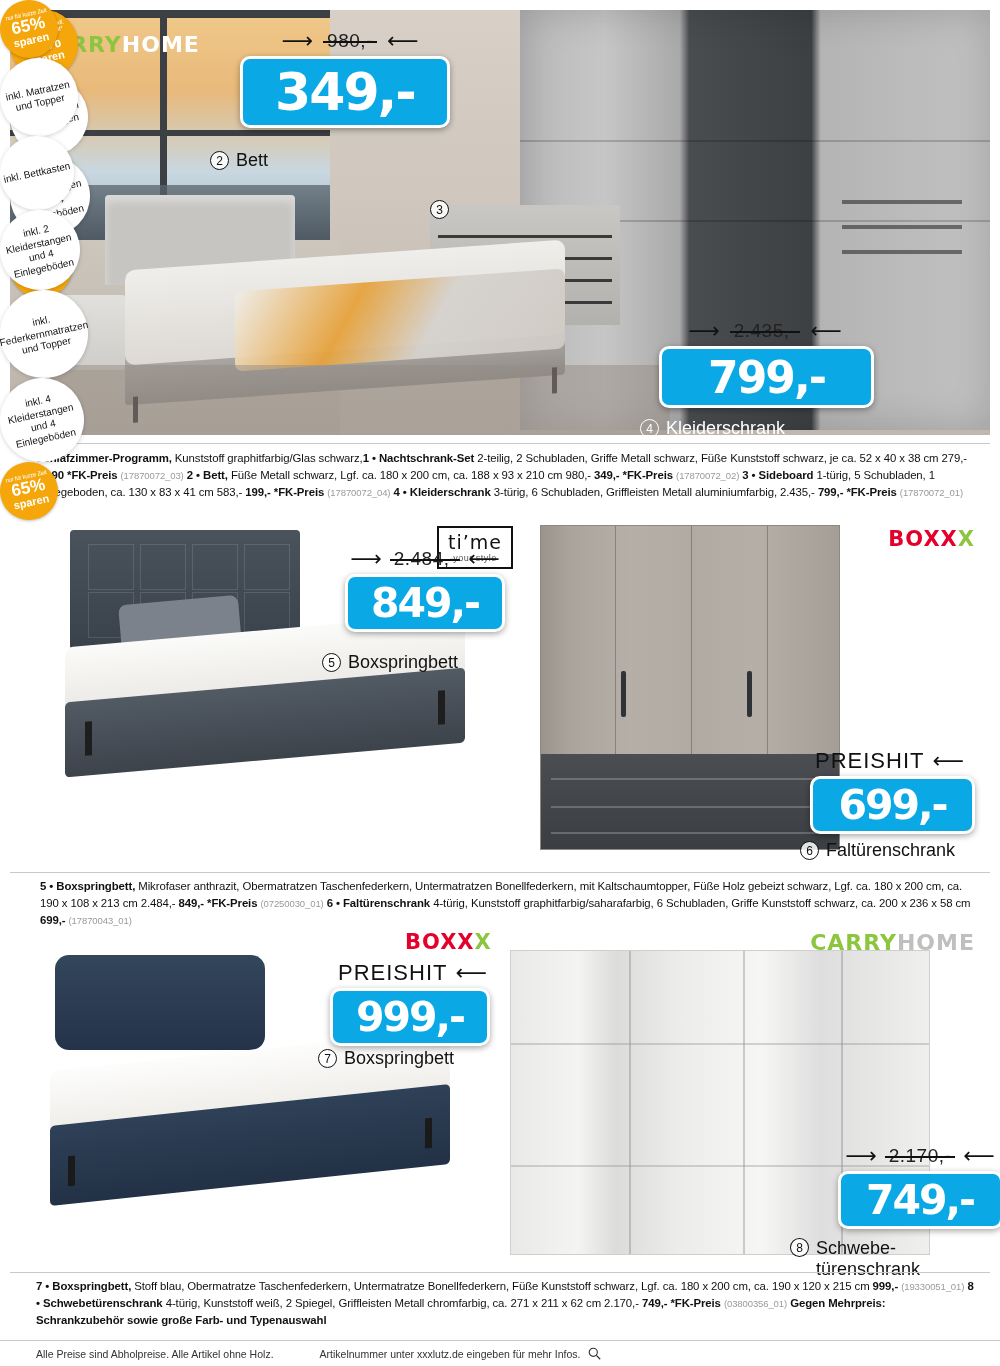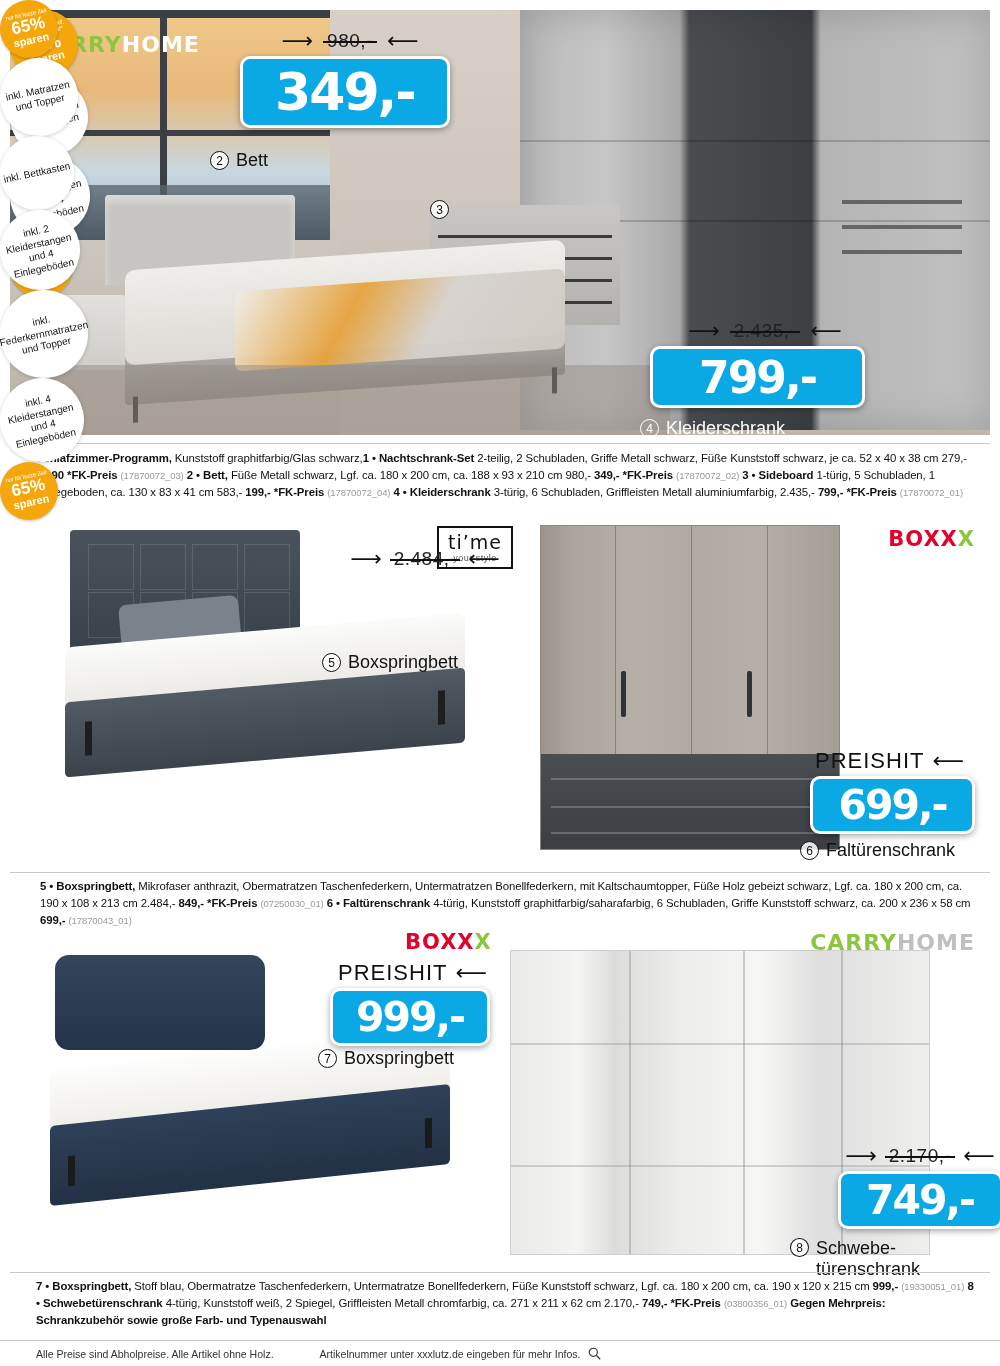--- a/index.html
+++ b/index.html
@@ -279,21 +279,21 @@
     <div class="abs numcircle" style="left:40px; top:345px;">1</div>
 
     <div class="sticker" style="left:780px; top:95px; width:80px; height:80px;">inkl. 2 Kleiderstangen und 4 Einlegeböden</div>
 
     <div class="abs" style="left:640px; top:310px; width:230px;">
       <div style="display:flex;align-items:center;justify-content:center;gap:14px;">
         <span class="arrow-r">⟶</span>
         <span class="strike-old">2.435,-</span>
         <span class="arrow-l">⟵</span>
       </div>
-      <div class="price-box" style="width:215px;height:62px;font-size:44px;margin-top:4px;">799,-</div>
+      <div class="price-box" style="width:215px;height:62px;font-size:44px;margin-top:4px;margin-left:9px;">799,-</div>
     </div>
     <div class="save-badge" style="left:765px; top:372px; width:62px; height:62px;">
       <span class="tiny">inkl. umweltfreundl.</span>
       <span class="pct">67%</span>
       <span class="word">sparen</span>
     </div>
     <div class="abs item-caption white" style="left:630px; top:408px;">
       <span class="numcircle">4</span>
       <span>Kleiderschrank</span>
     </div>
@@ -333,20 +333,21 @@
       </div>
     </div>
   </div>
 
   <div class="abs" style="left:330px; top:548px; width:190px;">
     <div style="display:flex;align-items:center;justify-content:center;gap:12px;">
       <span class="arrow-r">⟶</span>
       <span class="strike-old">2.484,-</span>
       <span class="arrow-l">⟵</span>
     </div>
+    <div class="price-box" style="width:160px;height:58px;font-size:41px;margin:4px auto 0;">849,-</div>
   </div>
   <div class="save-badge" style="left:459px; top:614px; width:58px; height:58px;">
     <span class="tiny">nur für kurze Zeit</span>
     <span class="pct">65%</span>
     <span class="word">sparen</span>
   </div>
   <div class="abs item-caption" style="left:322px; top:652px;">
     <span class="numcircle">5</span>
     <span>Boxspringbett</span>
   </div>

